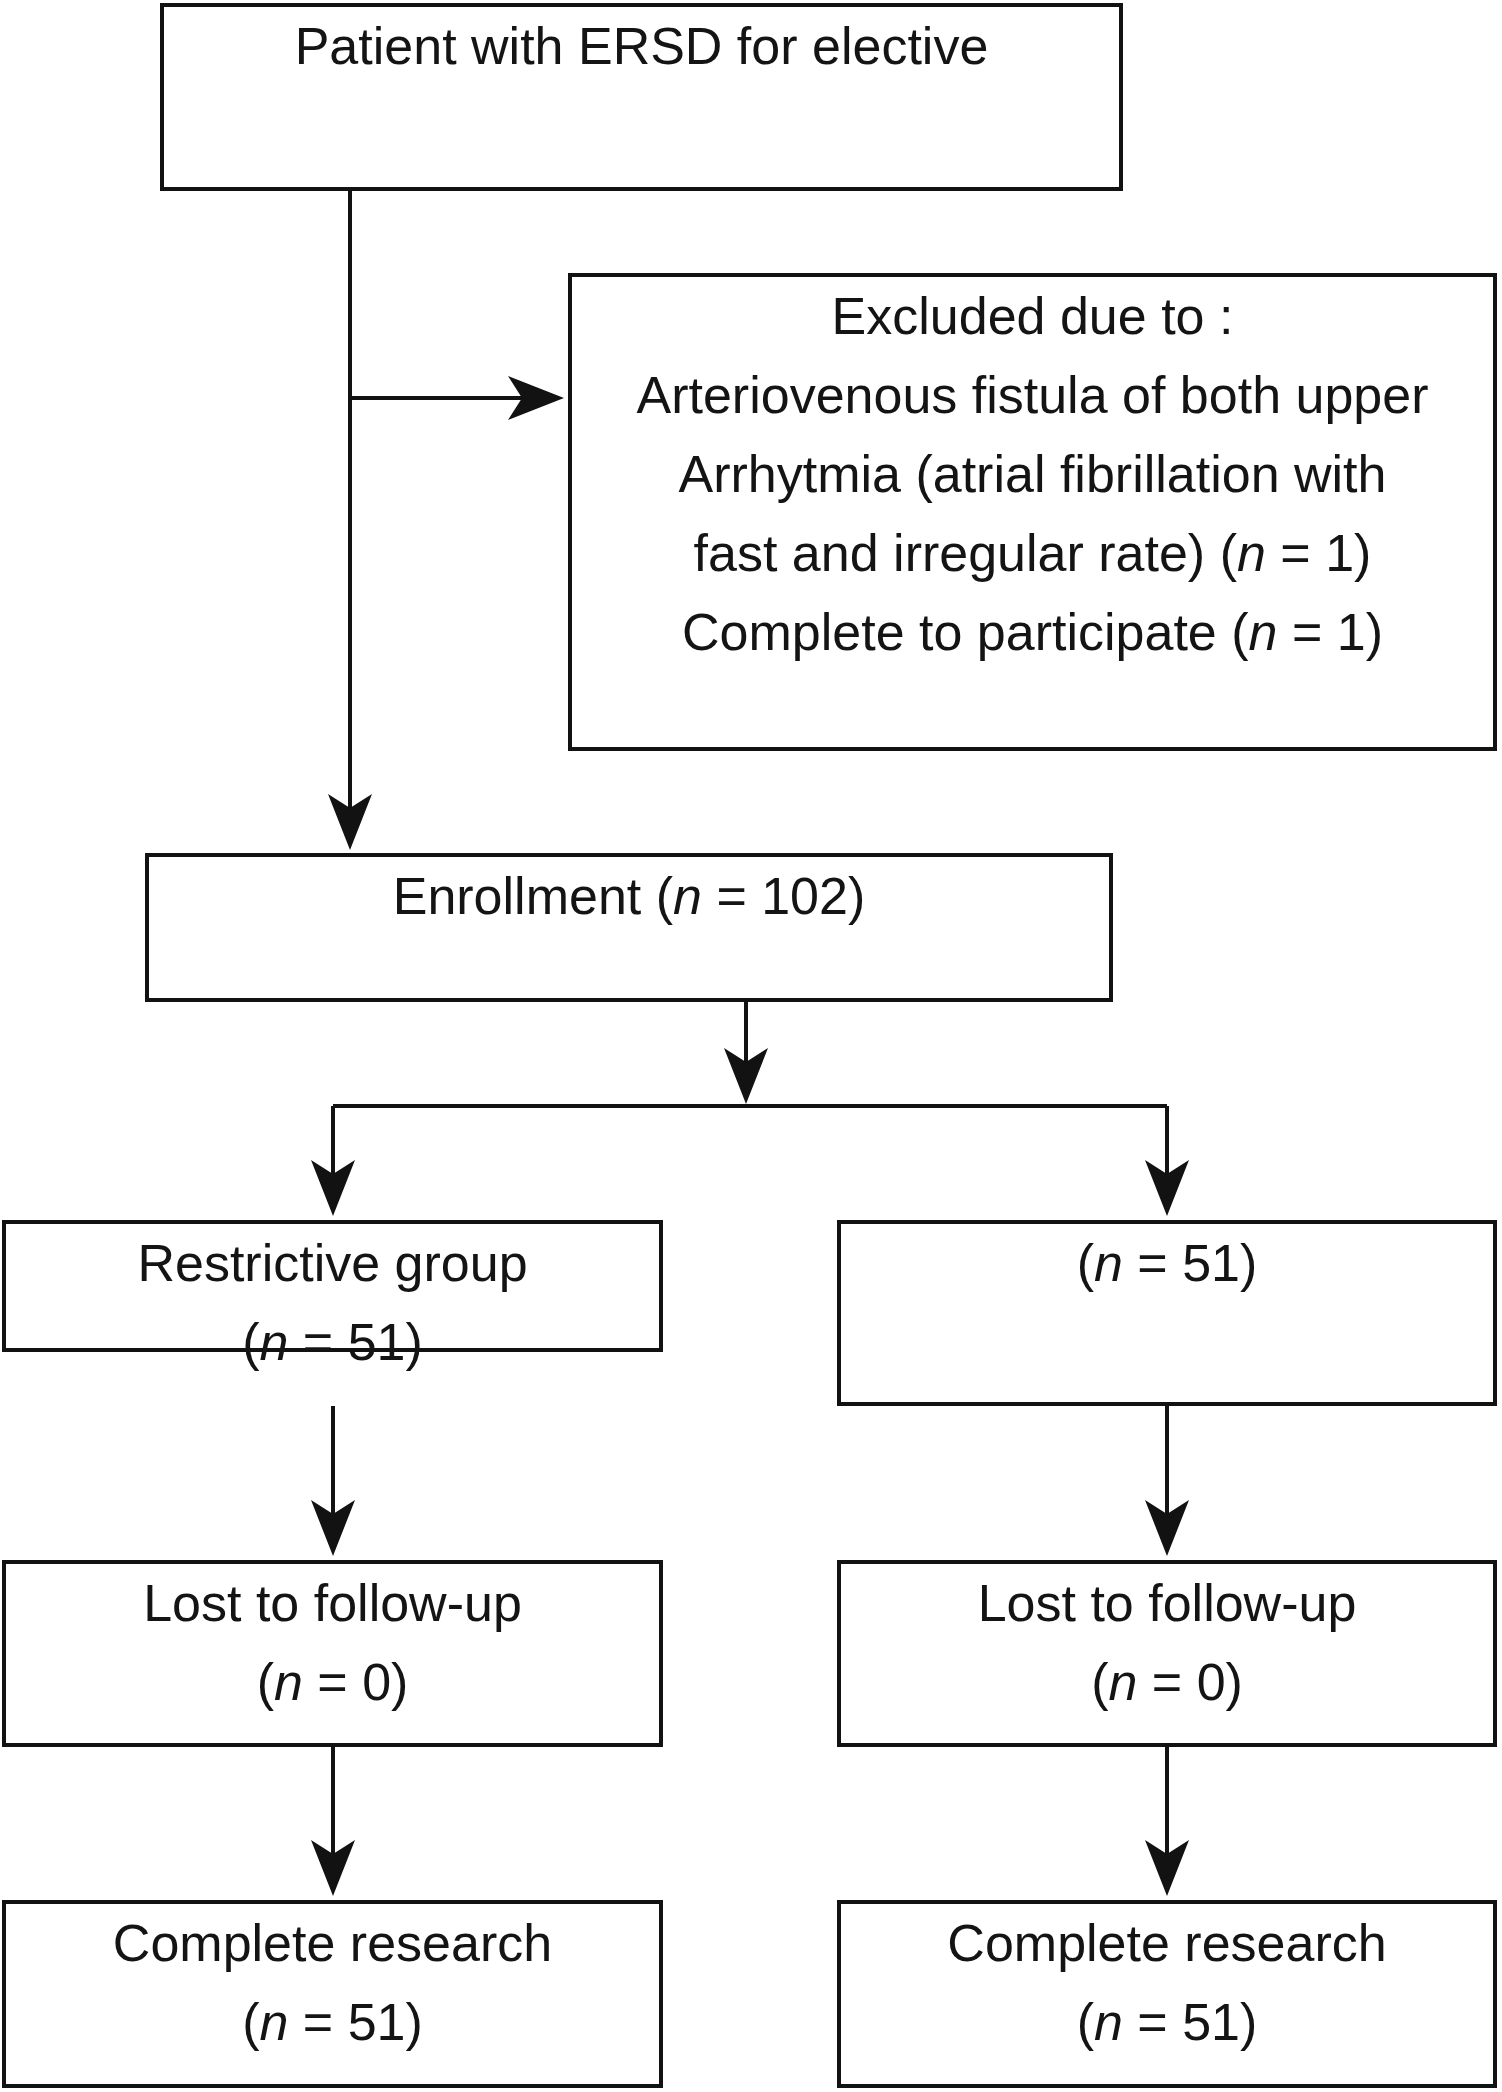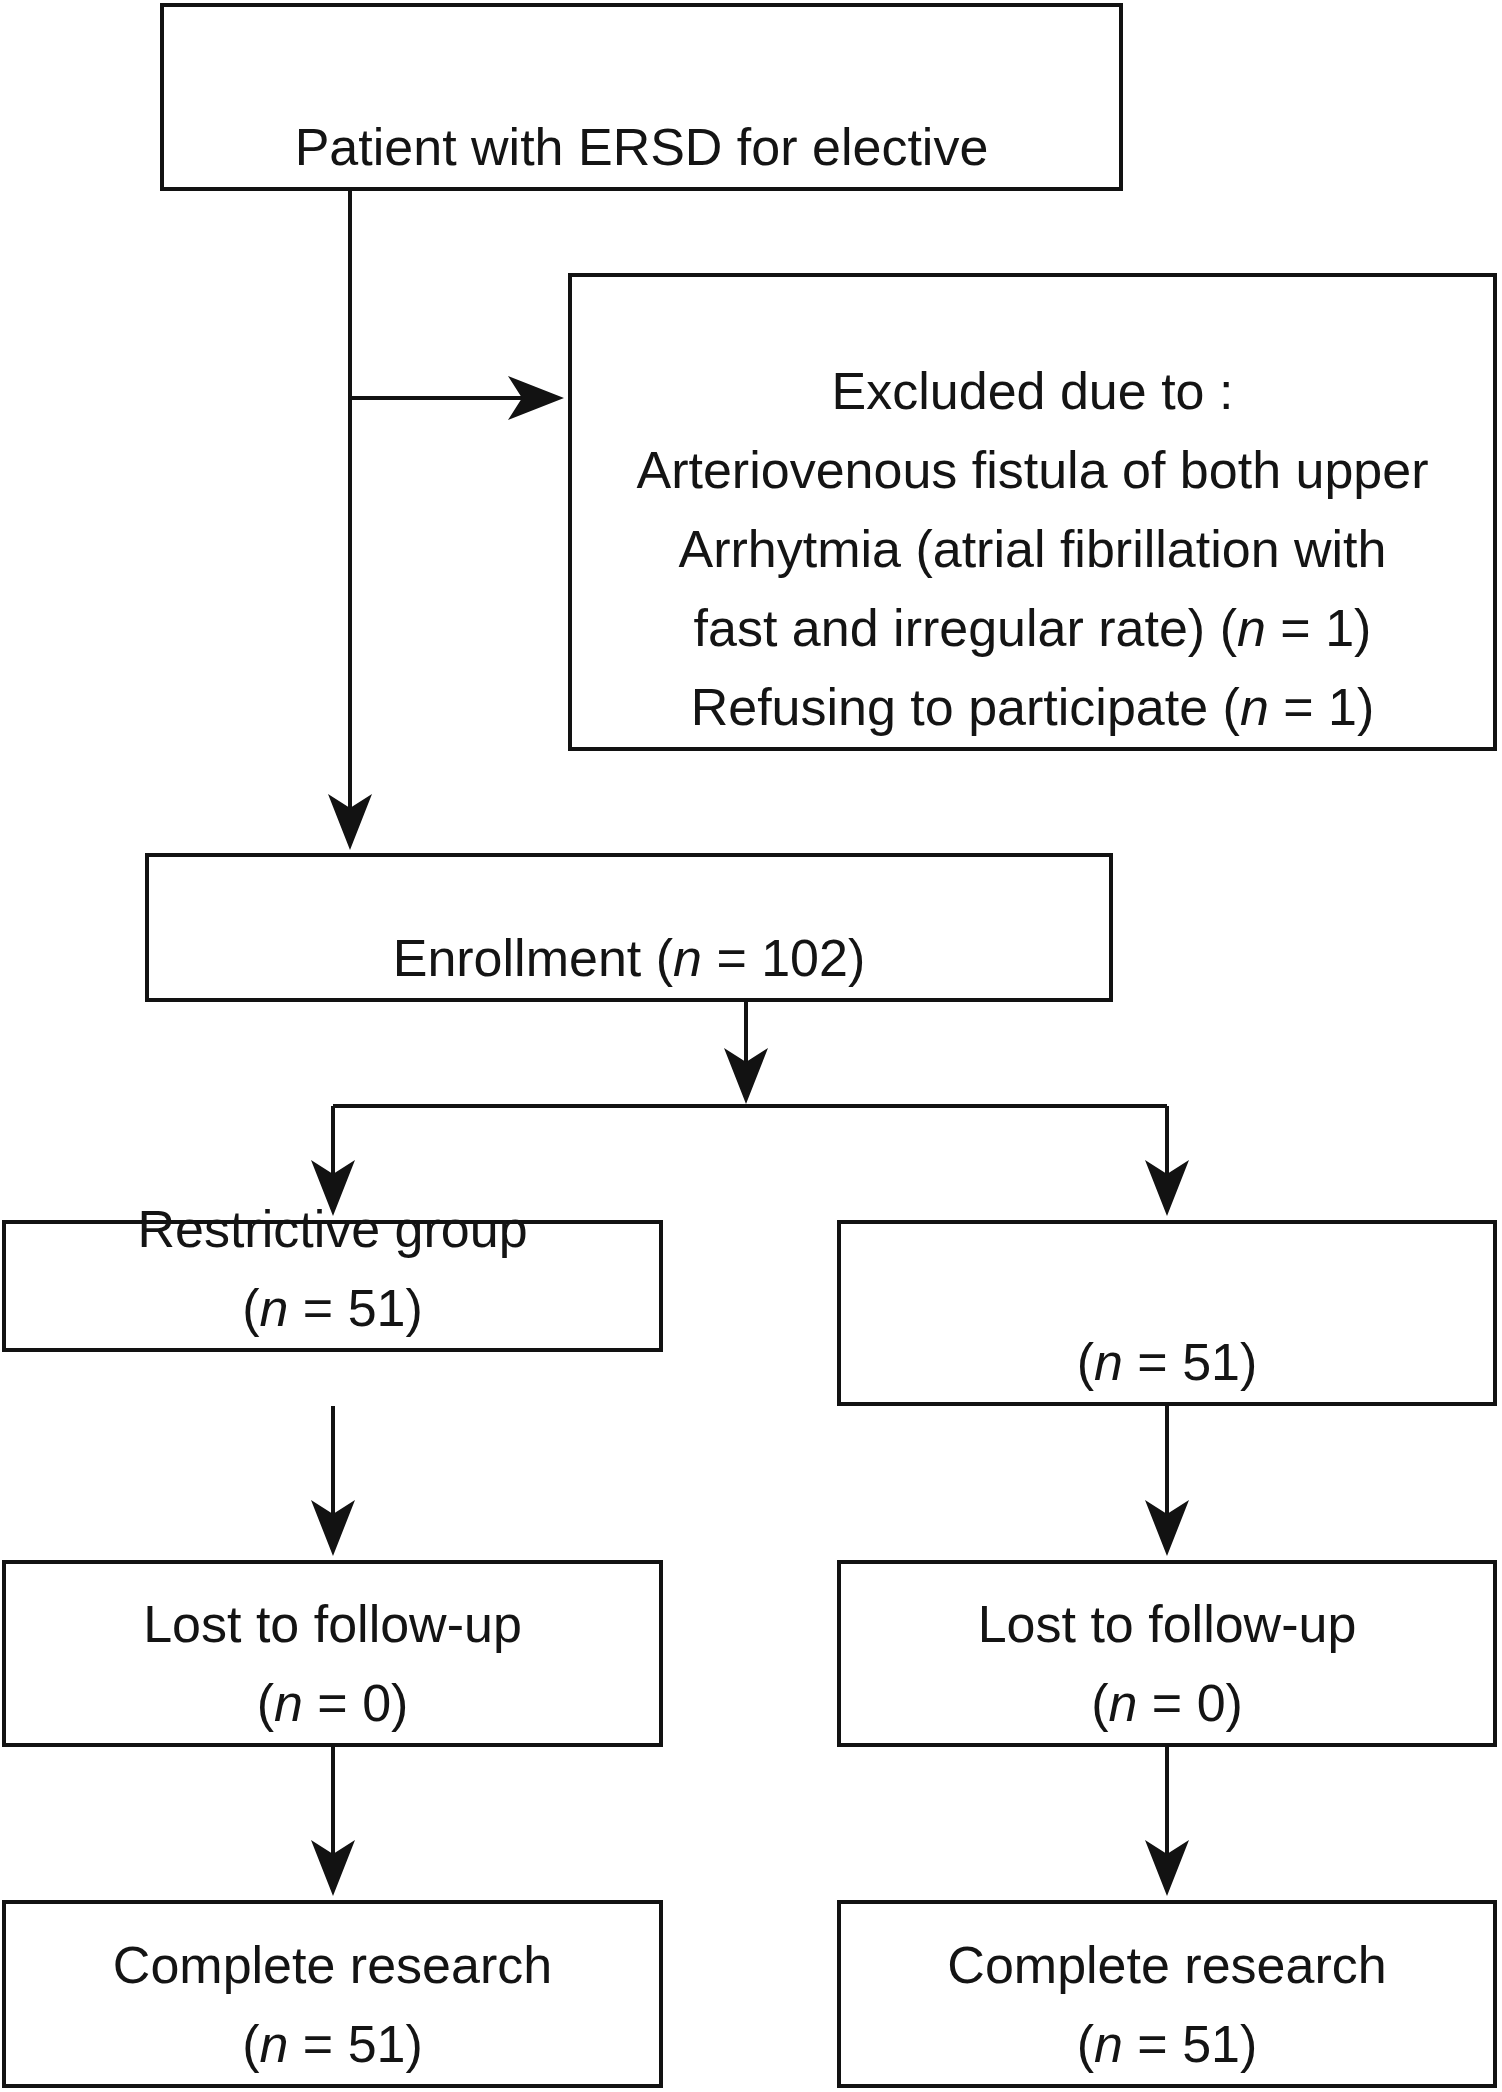--- a/index.html
+++ b/index.html
@@ -24,21 +24,21 @@
     height: 2092px;
     pointer-events: none;
   }
   .box {
     position: absolute;
     box-sizing: border-box;
     border: 4px solid #121212;
     background: #ffffff;
     display: flex;
     flex-direction: column;
-    justify-content: flex-end;
+    justify-content: flex-start;
     align-items: center;
     text-align: center;
   }
   .box .line {
     font-size: 52px;
     line-height: 79px;
     white-space: nowrap;
     color: #141414;
   }
   .box .line .it {
@@ -96,21 +96,21 @@
 
   <div class="box box-patient">
       <div class="line"><span>Patient with ERSD for elective</span></div>
     </div>
 
   <div class="box box-excluded">
       <div class="line"><span>Excluded due to :</span></div>
       <div class="line"><span>Arteriovenous fistula of both upper</span></div>
       <div class="line"><span>Arrhytmia (atrial fibrillation with</span></div>
       <div class="line"><span>fast and irregular rate) (</span><span class="it">n</span><span> = 1)</span></div>
-      <div class="line"><span>Refusing to participate (</span><span class="it">n</span><span> = 1)</span></div>
+      <div class="line"><span>Complete to participate (</span><span class="it">n</span><span> = 1)</span></div>
     </div>
 
   <div class="box box-enrollment">
       <div class="line"><span>Enrollment (</span><span class="it">n</span><span> = 102)</span></div>
     </div>
 
   <div class="box box-restrictive">
       <div class="line"><span>Restrictive group</span></div>
       <div class="line"><span>(</span><span class="it">n</span><span> = 51)</span></div>
     </div>

